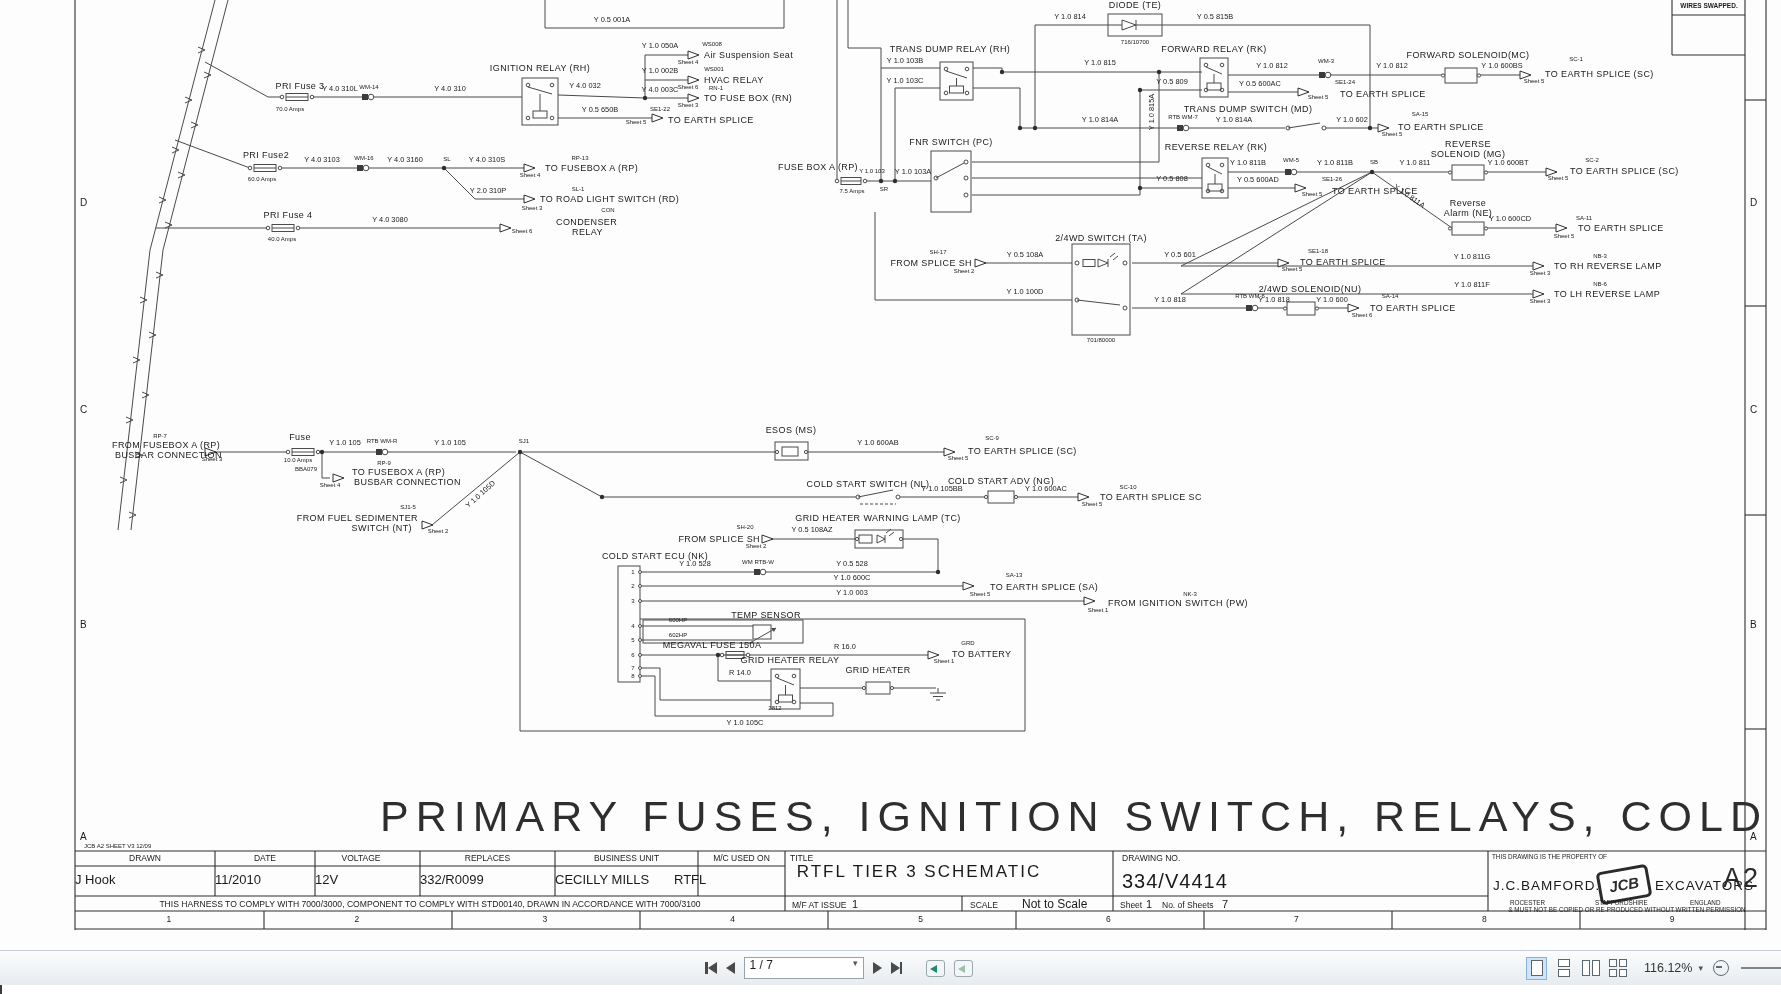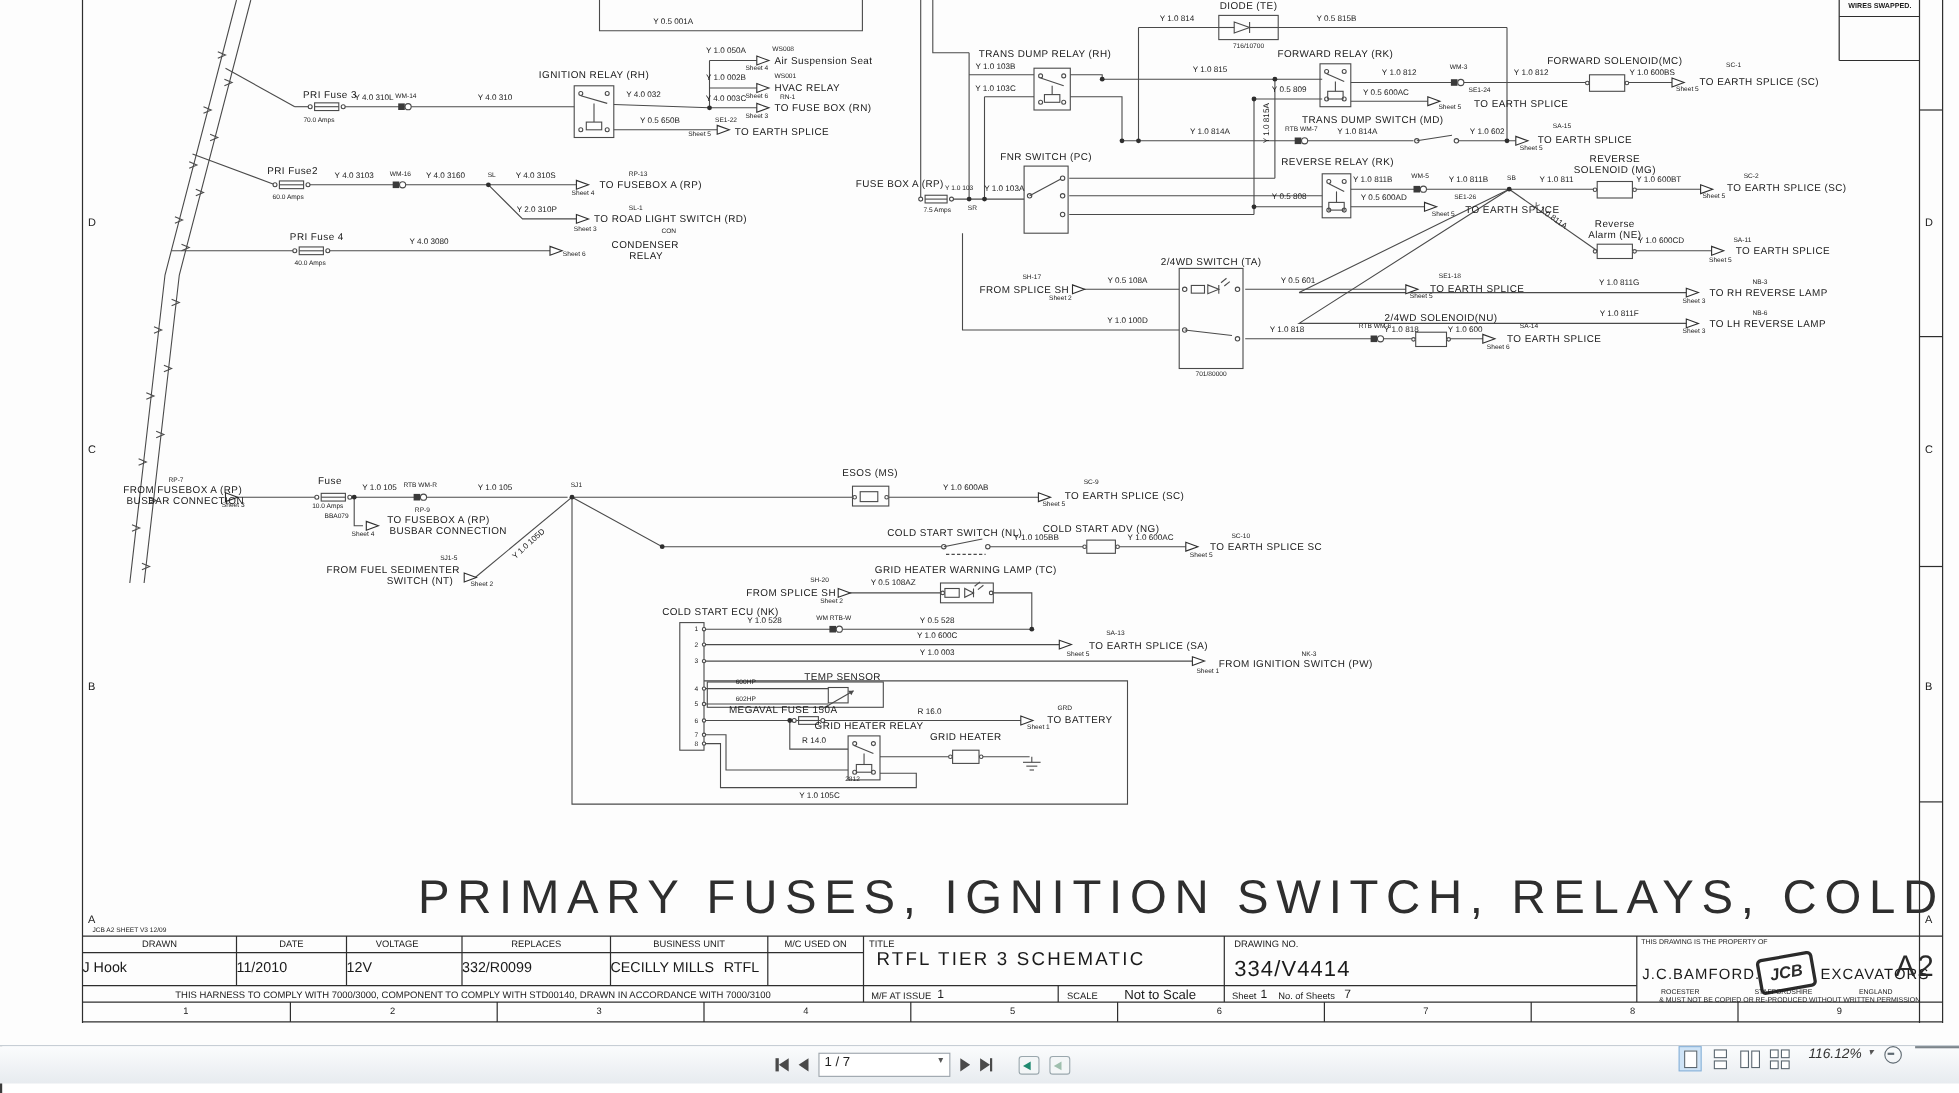--- a/index.html
+++ b/index.html
@@ -31,21 +31,21 @@
   .tri-l{width:0;height:0;border-top:6px solid transparent;border-bottom:6px solid transparent;border-right:9px solid #4a4a4a;}
   .tri-r{width:0;height:0;border-top:6px solid transparent;border-bottom:6px solid transparent;border-left:9px solid #4a4a4a;}
   .nav-bar{width:2.5px;height:12px;background:#4a4a4a;}
   .page-box{width:108px;height:20px;background:#fff;border:1px solid #9aa2aa;display:flex;
     font-size:12px;color:#222;padding:0 5px;justify-content:space-between;}
   .page-caret{font-size:9px;color:#555;}
   .view-ic{width:17px;height:15px;border:1px solid #9aa7ad;border-radius:3px;background:#f3f6f7;position:relative;}
   .view-ic::after{content:"";position:absolute;left:3px;top:4px;width:0;height:0;
     border-top:4px solid transparent;border-bottom:4px solid transparent;border-right:7px solid #1f8a70;}
   .view-ic.dis::after{border-right-color:#9fbfae;}
-  .tb-right{position:absolute;left:1526px;top:0;height:34px;display:flex;align-items:flex-start;gap:6px;font-style:italic;}
+  .tb-right{position:absolute;left:1526px;top:0;height:34px;display:flex;align-items:center;gap:6px;}
   .lay-btn{width:19px;height:21px;display:flex;align-items:center;justify-content:center;border:1px solid transparent;}
   .lay-btn.active{background:#cfe4f7;border:1px solid #8ab2d8;}
   .pg{background:#fff;border:1px solid #5b6770;}
   .zoom-txt{font-size:12.5px;color:#333;margin-left:10px;}
   .caret2{font-size:9px;color:#555;}
   .zoom-out{width:14px;height:14px;border:1.6px solid #5f6a72;border-radius:50%;position:relative;margin-left:4px;}
   .zoom-out::after{content:"";position:absolute;left:2.5px;top:5.2px;width:6px;height:1.6px;background:#5f6a72;}
   .zoom-slider{width:40px;height:2px;background:#7d858c;margin-left:6px;}
   
   .taskbar{position:absolute;left:0;top:985px;width:1781px;height:9px;background:#f7f8f9;overflow:hidden;}
@@ -602,21 +602,21 @@
     <div class="tb tb-h" style="left:215px;top:853px;width:100px">DATE</div>
     <div class="tb tb-h" style="left:315px;top:853px;width:92px">VOLTAGE</div>
     <div class="tb tb-h" style="left:420px;top:853px;width:135px">REPLACES</div>
     <div class="tb tb-h" style="left:555px;top:853px;width:143px">BUSINESS UNIT</div>
     <div class="tb tb-h" style="left:698px;top:853px;width:87px">M/C USED ON</div>
     <div class="tb tb-v" style="left:75px;top:872px;width:140px">J Hook</div>
     <div class="tb tb-v" style="left:215px;top:872px;width:100px">11/2010</div>
     <div class="tb tb-v" style="left:315px;top:872px;width:105px">12V</div>
     <div class="tb tb-v" style="left:420px;top:872px;width:135px">332/R0099</div>
     <div class="tb tb-v" style="left:555px;top:872px;width:143px">CECILLY MILLS</div>
-    <div class="tb tb-v" style="left:658px;top:872px;width:87px">RTFL</div>
+    <div class="tb tb-v" style="left:674px;top:872px;width:87px">RTFL</div>
     <div class="tb" style="left:790px;top:853px;font-size:8.5px">TITLE</div>
     <div class="tb tb-title" style="left:785px;top:862px;width:268px">RTFL TIER 3 SCHEMATIC</div>
     <div class="tb" style="left:1122px;top:853px;font-size:8.5px">DRAWING NO.</div>
     <div class="tb tb-dno" style="left:1122px;top:870px">334/V4414</div>
     <div class="tb" style="left:75px;top:899px;width:710px;text-align:center;font-size:8.6px">THIS HARNESS TO COMPLY WITH 7000/3000, COMPONENT TO COMPLY WITH STD00140, DRAWN IN ACCORDANCE WITH 7000/3100</div>
     <div class="tb" style="left:792px;top:900px;font-size:8.5px">M/F AT ISSUE</div>
     <div class="tb" style="left:852px;top:898px;font-size:11px">1</div>
     <div class="tb" style="left:970px;top:900px;font-size:8.5px">SCALE</div>
     <div class="tb" style="left:1022px;top:897px;font-size:12px">Not to Scale</div>
     <div class="tb" style="left:1120px;top:900px;font-size:8.5px">Sheet</div>

